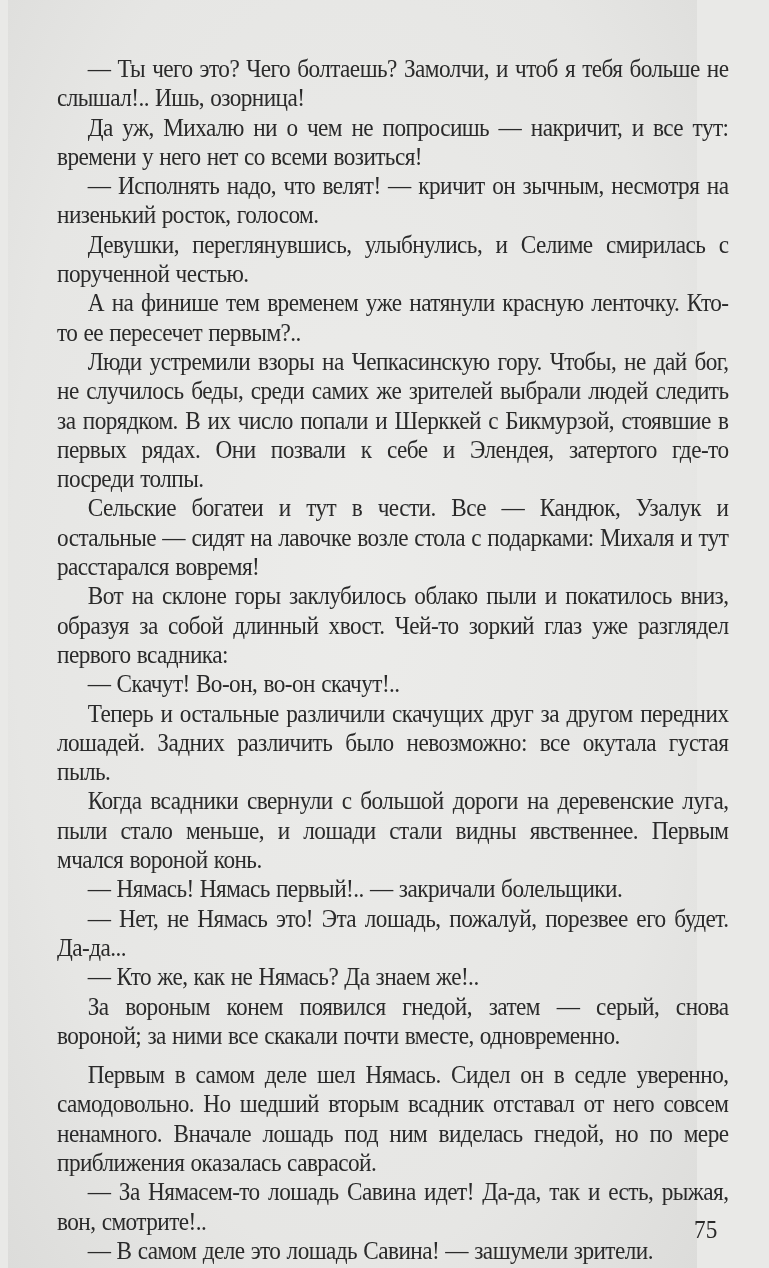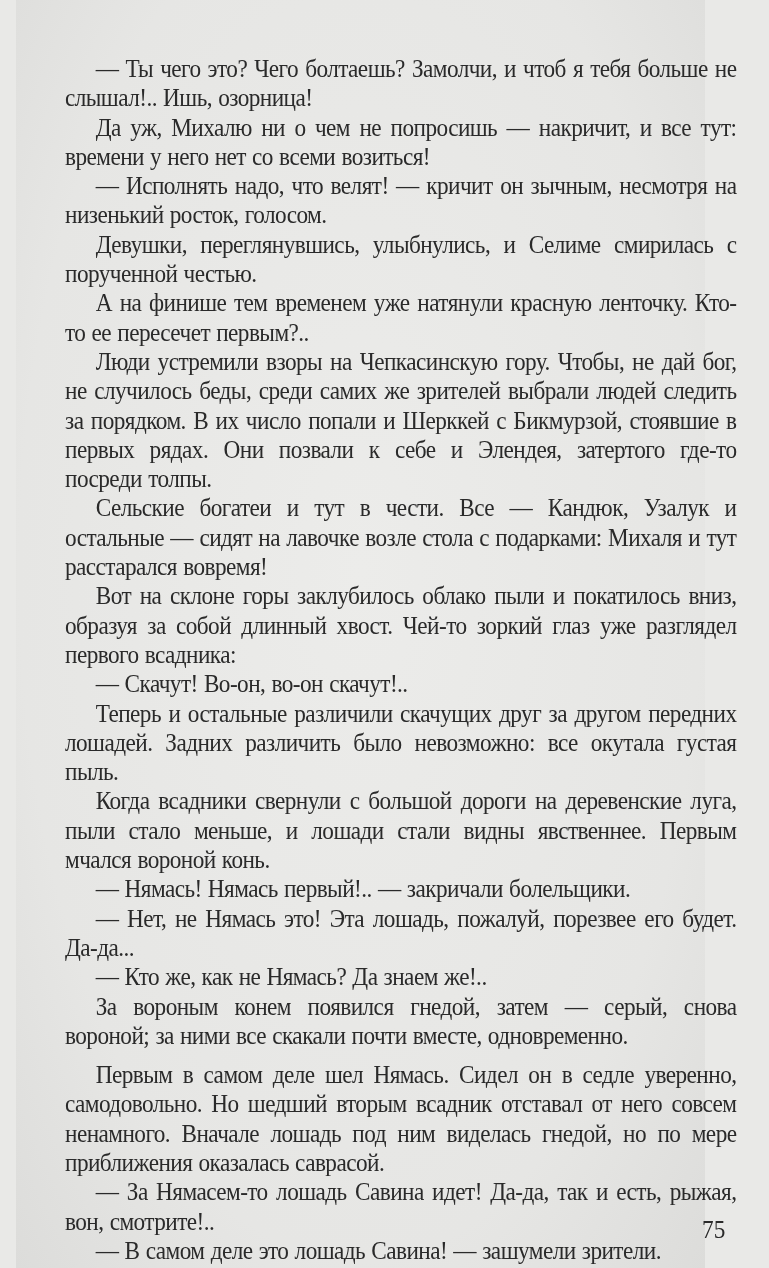--- a/index.html
+++ b/index.html
@@ -2,21 +2,21 @@
 <html><head>
 <meta charset="utf-8">
 <style>
   html, body { margin: 0; padding: 0; }
   body {
     width: 769px; height: 1268px; overflow: hidden;
     background: #e9e9e7;
     position: relative;
   }
   .page {
-    position: absolute; left: 16px; top: 0; width: 689px; height: 1268px;
+    position: absolute; left: 8px; top: 0; width: 689px; height: 1268px;
     background: radial-gradient(ellipse at 50% 45%, #ececea 0%, #e6e6e4 70%, #dcdcda 100%);
   }
   .text {
     position: absolute; left: 49px; top: 54px; width: 672px;
     font-family: "Liberation Serif", serif;
     font-size: 25px; line-height: 29.3px;
     color: #2a2a2a;
     text-align: justify;
     letter-spacing: -0.6px;
     word-spacing: 1px;

